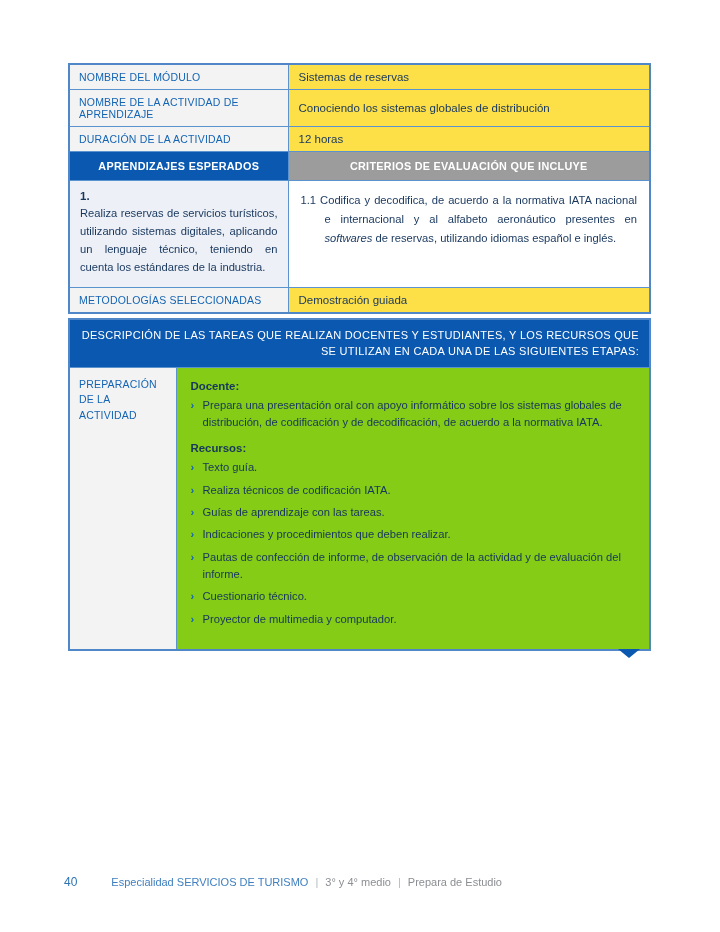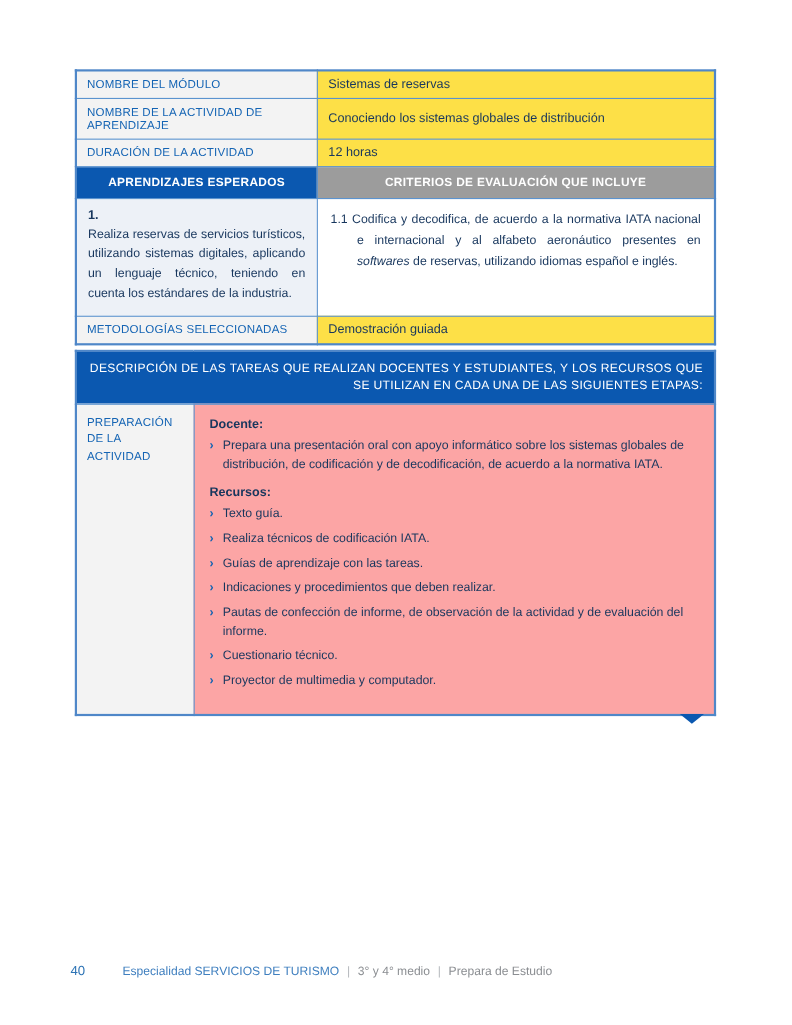--- a/index.html
+++ b/index.html
@@ -54,21 +54,21 @@
   th.desc-hdr {
     background:#0b58b0; color:#ffffff; font-weight:normal;
     font-size:11px; letter-spacing:.3px; text-align:right;
     padding:7px 10px; line-height:1.5;
   }
   td.stage-lbl {
     width:107px; background:#f3f3f3; color:#1464b4;
     font-size:10.5px; line-height:1.5; letter-spacing:.2px;
     vertical-align:top; padding:9px 6px 9px 9px;
   }
-  td.stage-content { background:#fca5a5; vertical-align:top; padding:8px 14px 16px 14px; }
+  td.stage-content { background:#84cc16; vertical-align:top; padding:8px 14px 16px 14px; }
   .role-heading { font-weight:bold; font-size:11.4px; color:#17365d; margin:4px 0 3px 0; }
   .role-heading.spaced { margin-top:11px; }
   .bullet-item { display:flex; font-size:11.2px; line-height:1.55; color:#17365d; margin:5px 0; }
   .bullet { flex:0 0 12px; color:#1464b4; font-weight:bold; }
   .bullet-text { flex:1; }
 
   
   .cont-arrow {
     position:absolute; right:11px; bottom:-7px;
     width:0; height:0;

